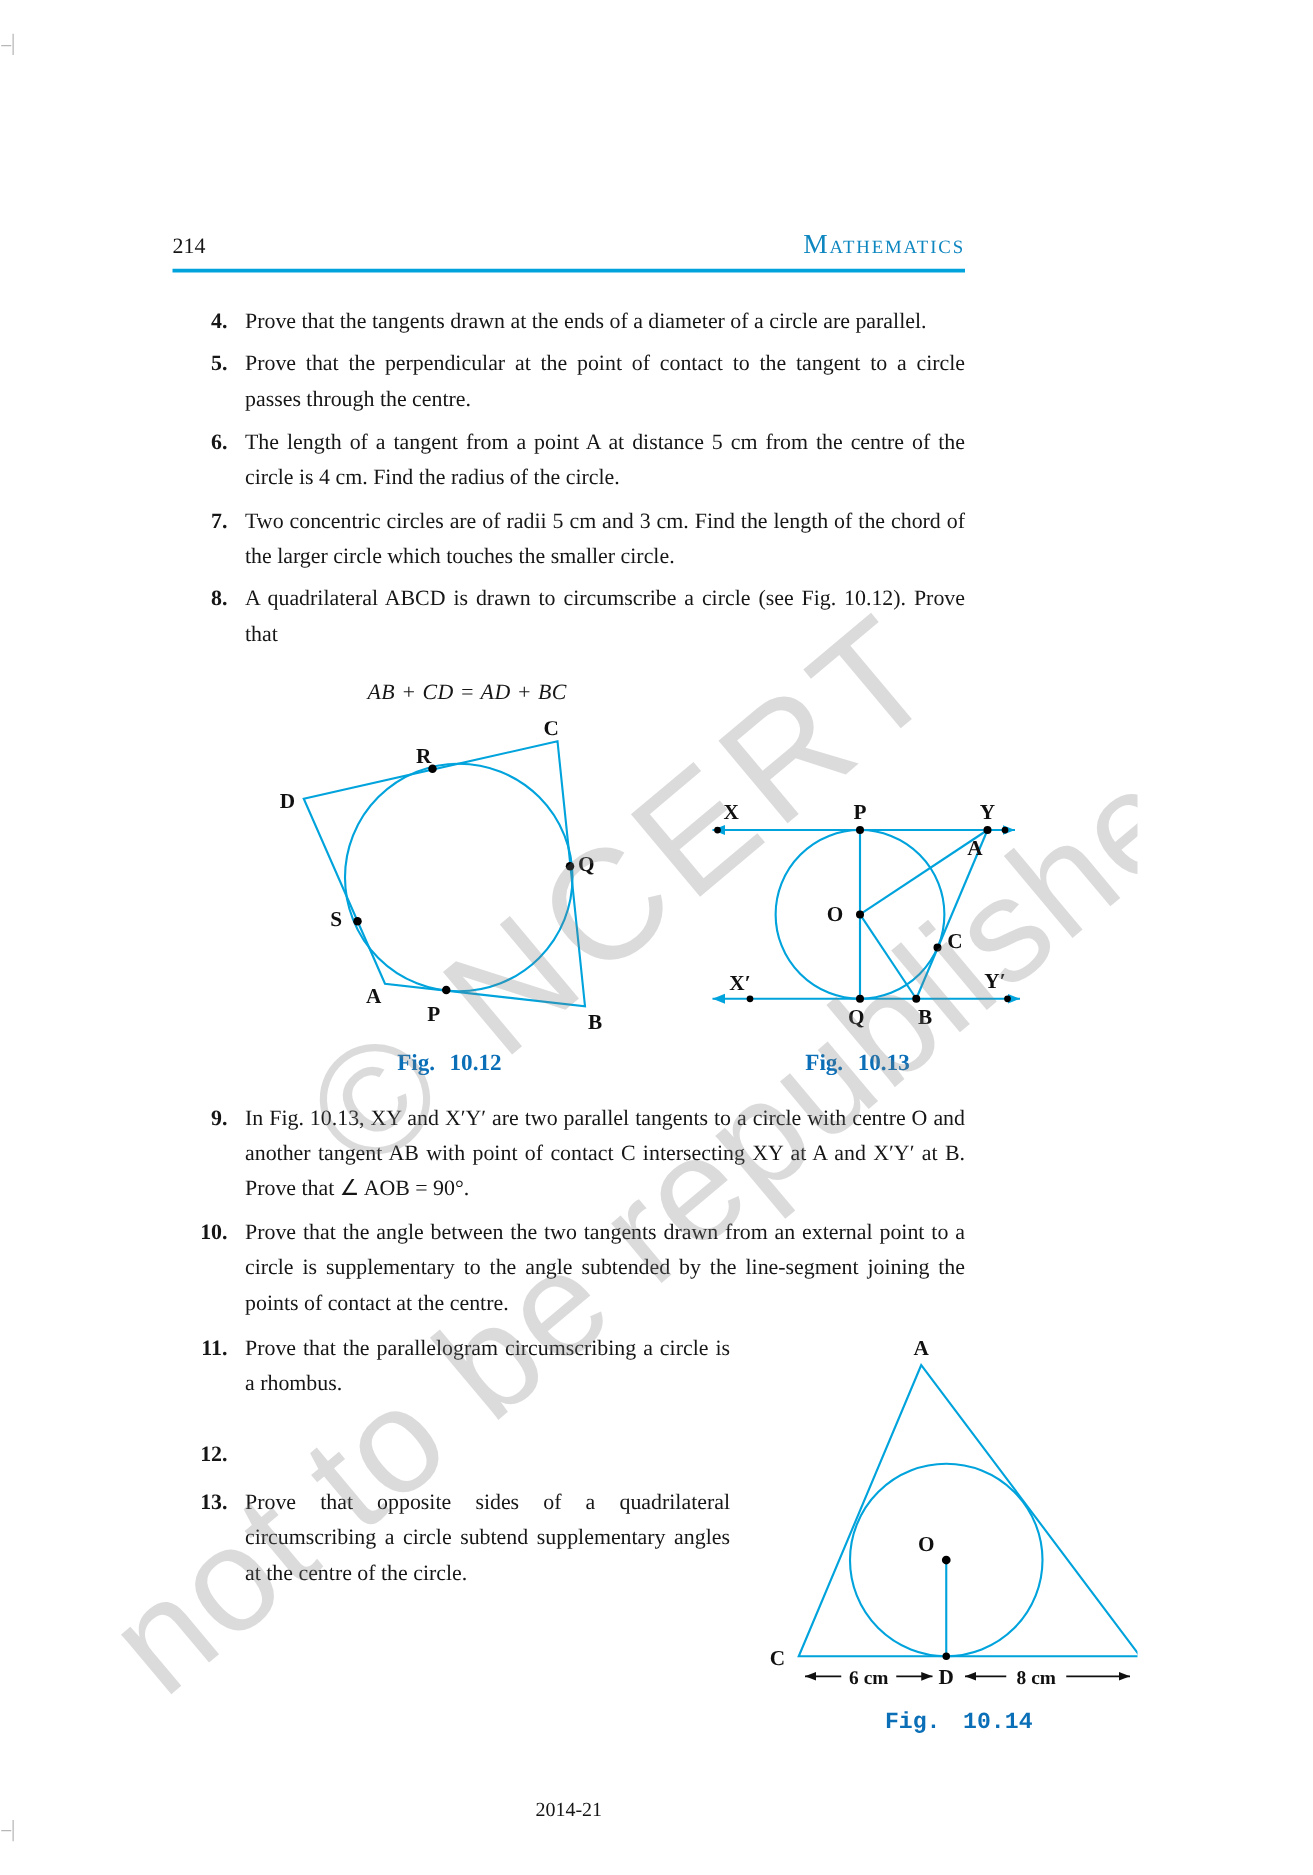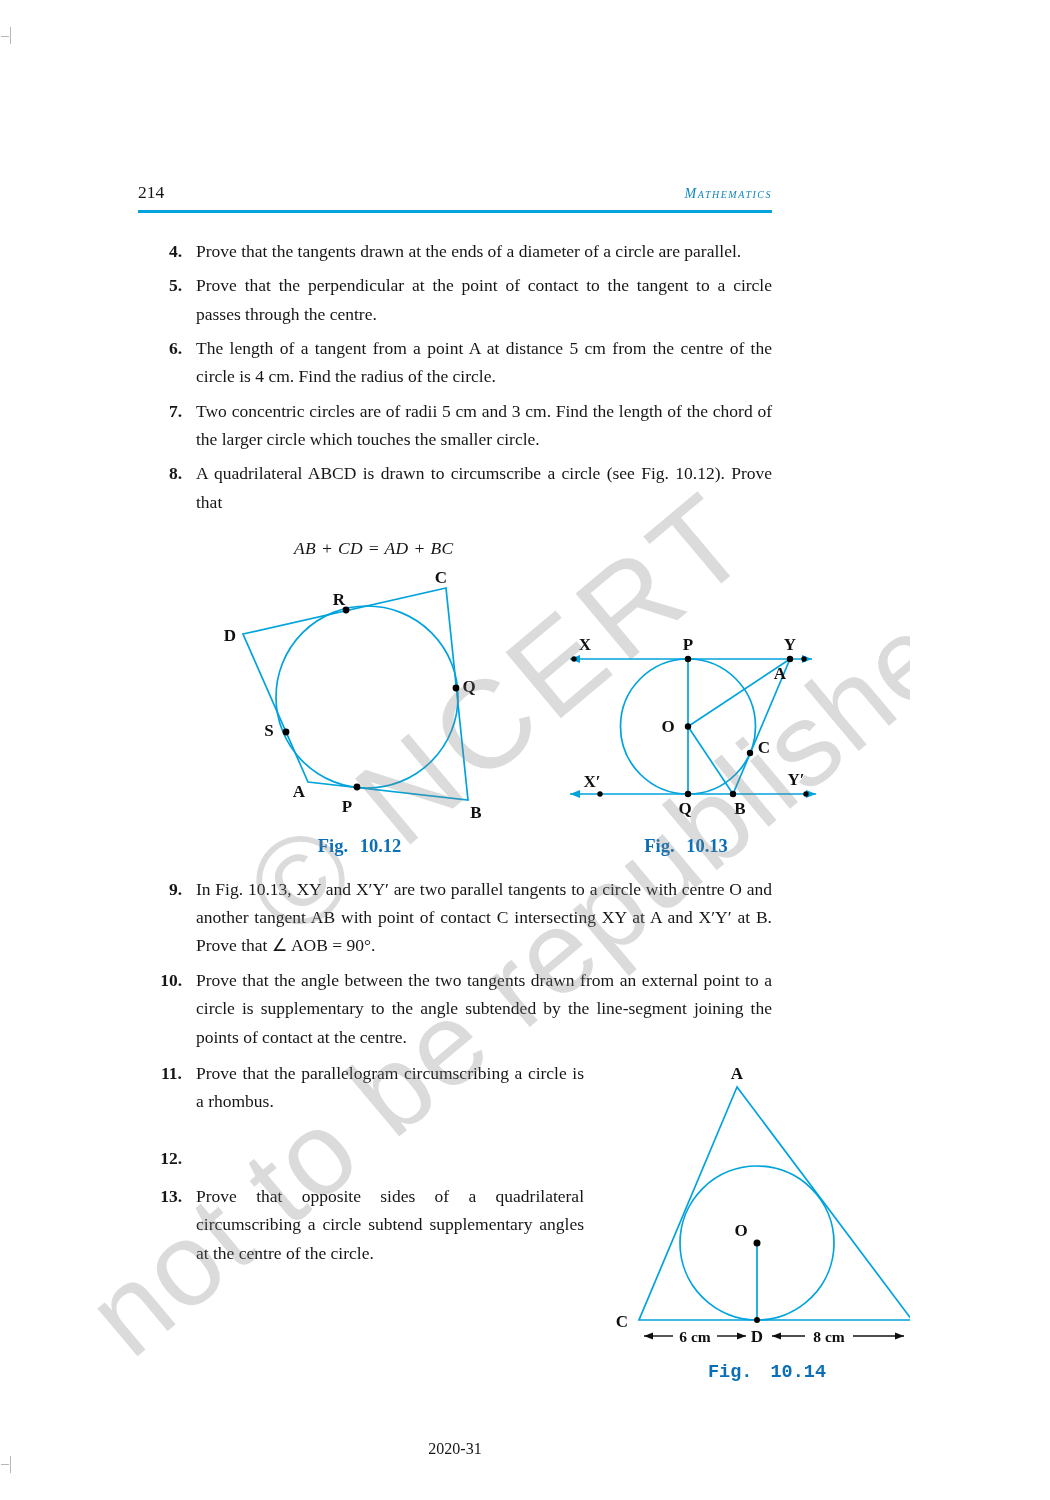--- a/index.html
+++ b/index.html
@@ -13,21 +13,21 @@
     position:relative;
     width:910px;height:1500px;
     background:#fff;overflow:hidden;
     font-family:"Liberation Serif", serif;
     color:#161616;
   }
   .content{padding:182px 138px 0 138px;}
   
   .header{display:flex;justify-content:space-between;align-items:baseline;}
   .pagenum{font-size:17.5px;}
-  .subject{font-variant:small-caps;letter-spacing:1.5px;font-size:14px;color:var(--headerblue);font-style:italic;}
+  .subject{font-variant:small-caps;letter-spacing:1.5px;font-size:22px;color:var(--headerblue);}
   .rule{height:3px;background:var(--accent);margin-top:7px;}
   
   .problems{margin-top:24px;font-size:17.5px;line-height:1.62;}
   .prob{display:flex;margin-bottom:6px;}
   .pnum{width:44px;flex-shrink:0;text-align:right;font-weight:700;margin-right:14px;}
   .ptext{flex:1;text-align:justify;}
   .equation{margin:18px 0 6px 156px;letter-spacing:.4px;font-style:italic;}
   
   .figrow{display:flex;align-items:flex-end;margin:10px 0 18px 0;}
   .figbox{display:flex;flex-direction:column;}
@@ -231,14 +231,14 @@
           <div class="caption">Fig. 10.14</div>
         </div>
       </div>
 
     </div>
   </div>
 
   <div class="wm wm1">© NCERT</div>
   <div class="wm wm2">not to be republished</div>
 
-  <div class="footer">2020-31</div>
+  <div class="footer">2014-21</div>
 </div>
 
 </body></html>

